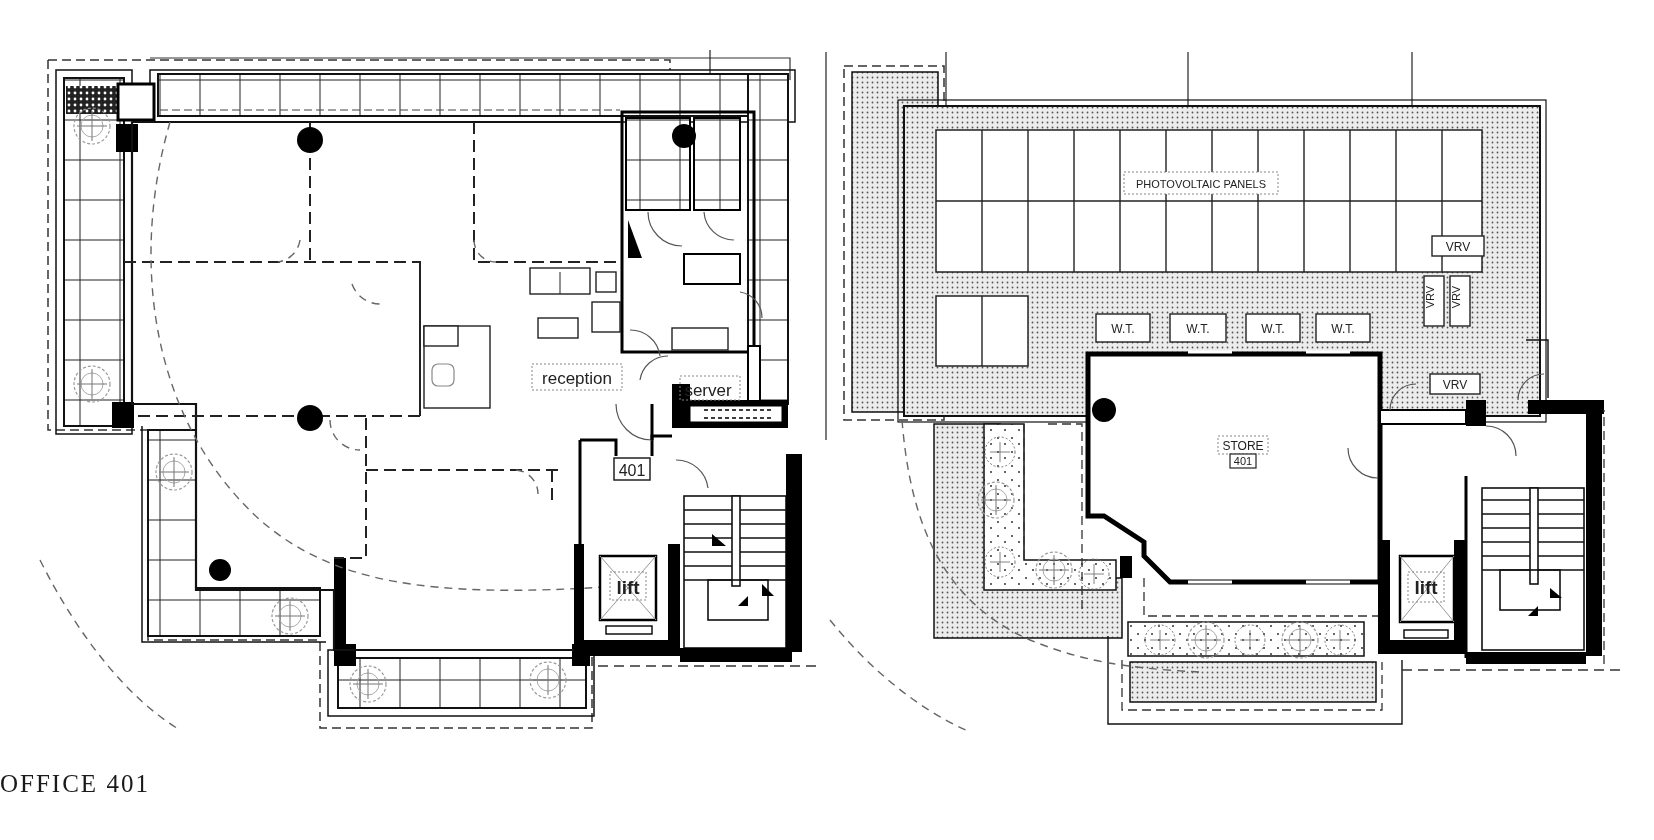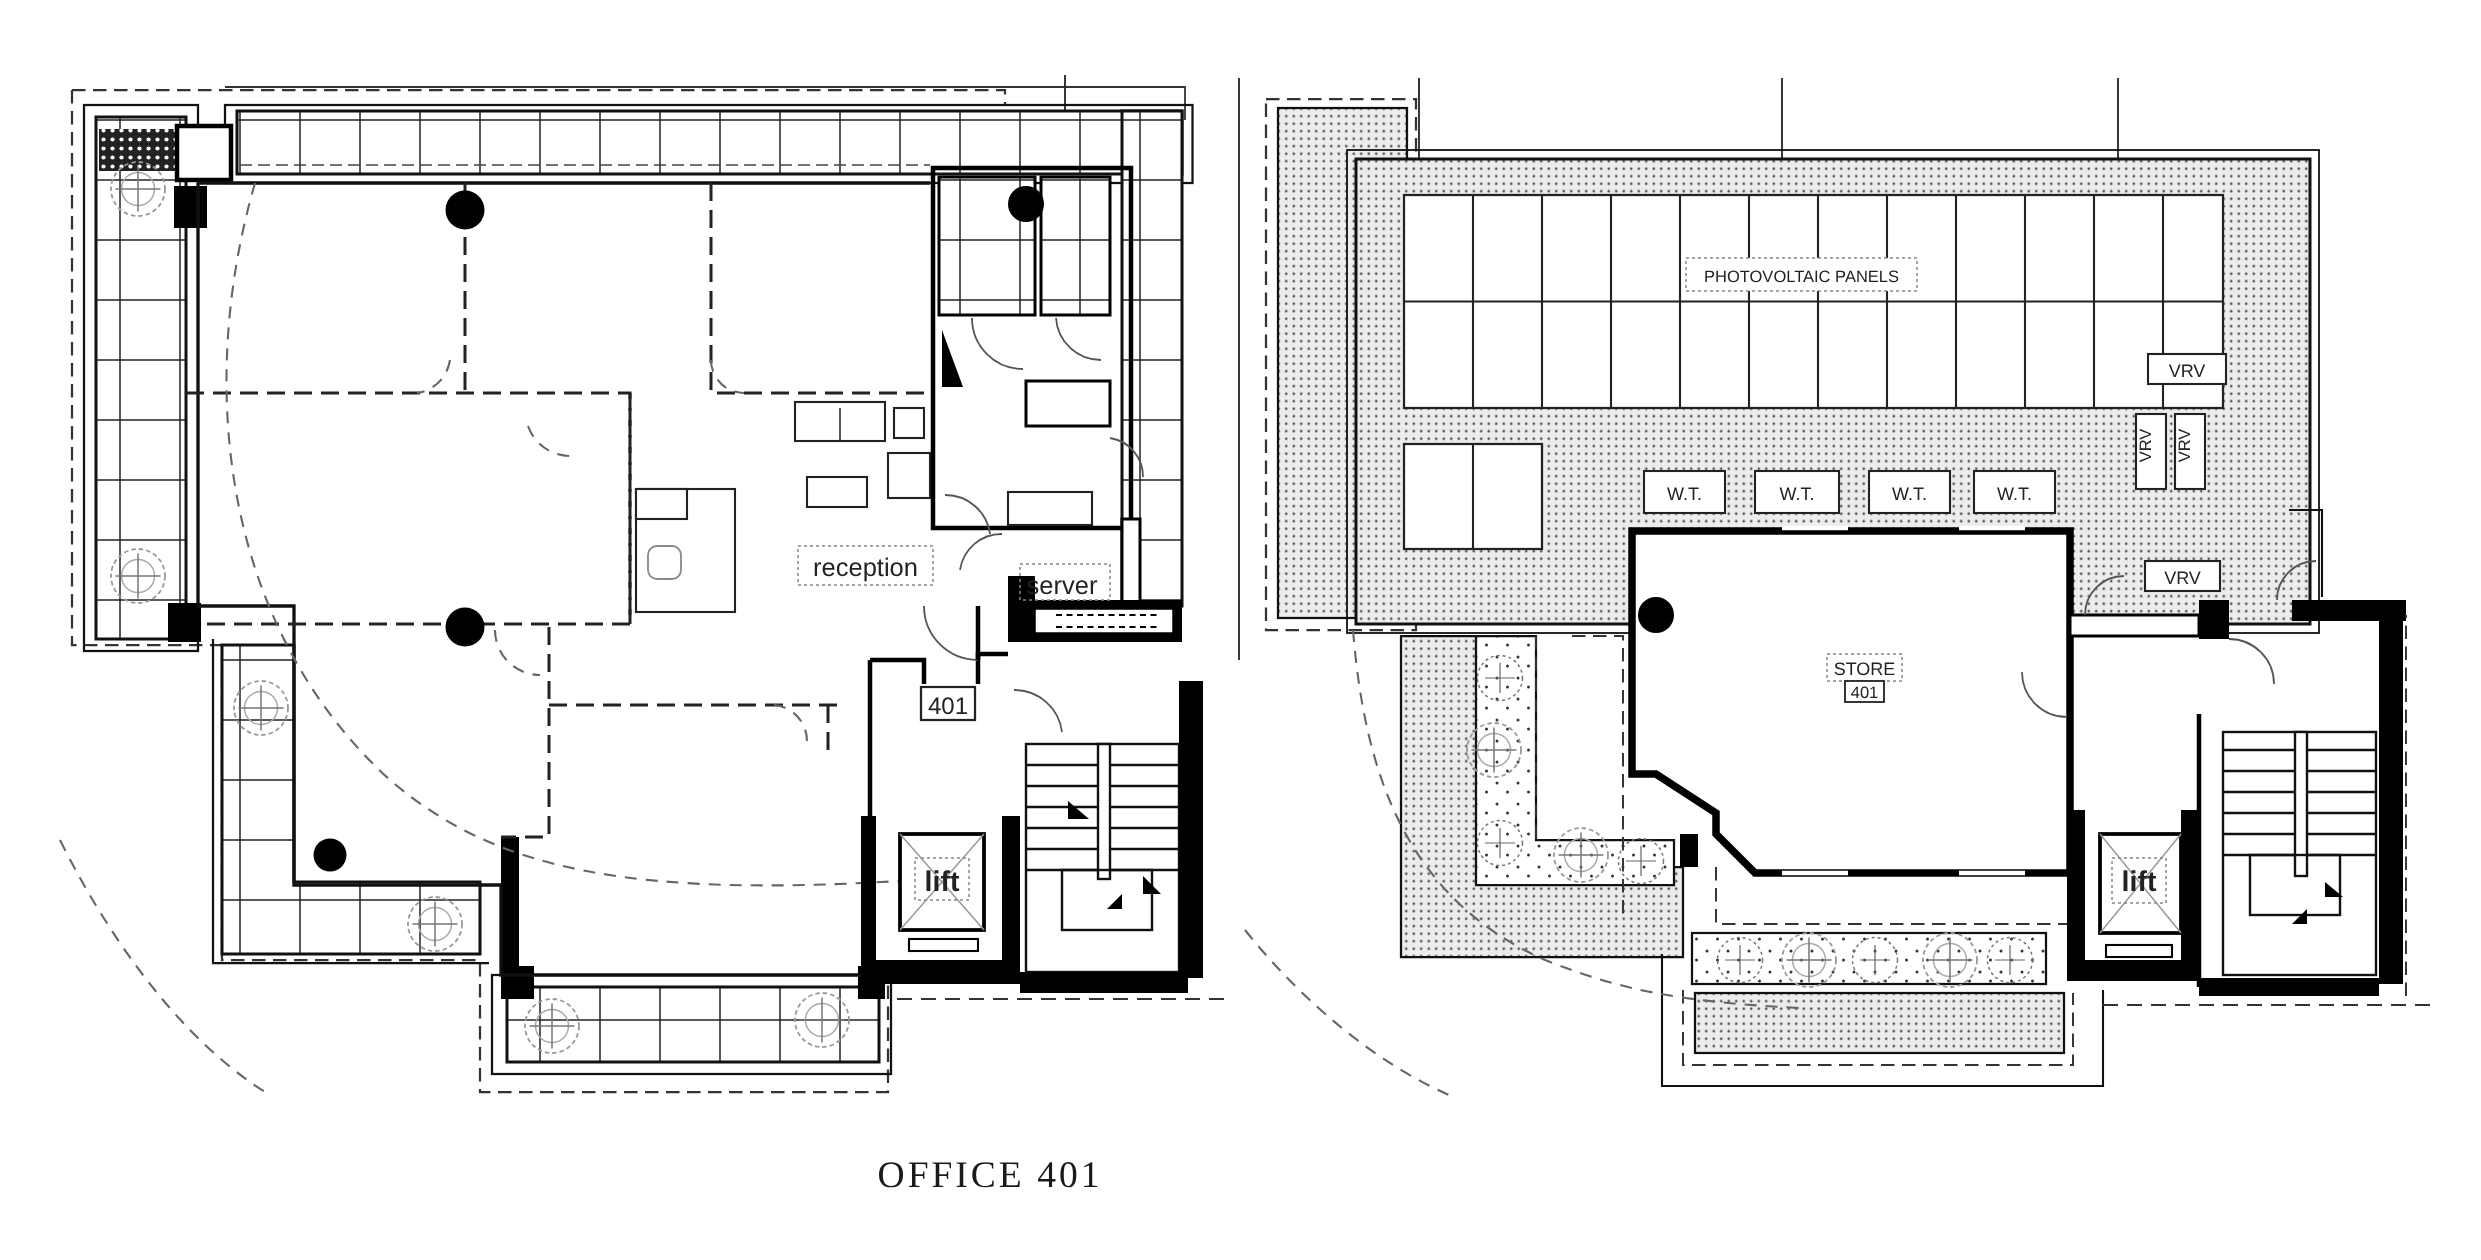--- a/index.html
+++ b/index.html
@@ -1,19 +1,19 @@
 <!DOCTYPE html>
 <html><head>
 <meta charset="utf-8">
 <style>
   html,body{margin:0;padding:0;background:#ffffff;}
   body{width:1654px;height:840px;position:relative;overflow:hidden;font-family:"Liberation Sans",sans-serif;}
   #stage{position:absolute;left:0;top:0;width:1654px;height:840px;}
   .lbl{font-family:"Liberation Sans",sans-serif;fill:#222;}
-  .caption{position:absolute;left:0;width:1320px;top:770px;text-align:center;
+  .caption{position:absolute;left:0;width:1320px;top:770px;
     font-family:"Liberation Serif","DejaVu Serif",serif;font-size:25px;letter-spacing:2px;color:#1a1a1a;}
 </style>
 </head>
 <body>
 
 <svg id="stage" viewBox="0 0 1654 840" xmlns="http://www.w3.org/2000/svg">
   <defs>
     <pattern id="dots" width="5" height="5" patternUnits="userSpaceOnUse">
       <rect width="5" height="5" fill="#ececec"></rect>
       <circle cx="2.5" cy="2.5" r="0.9" fill="#555"></circle>

